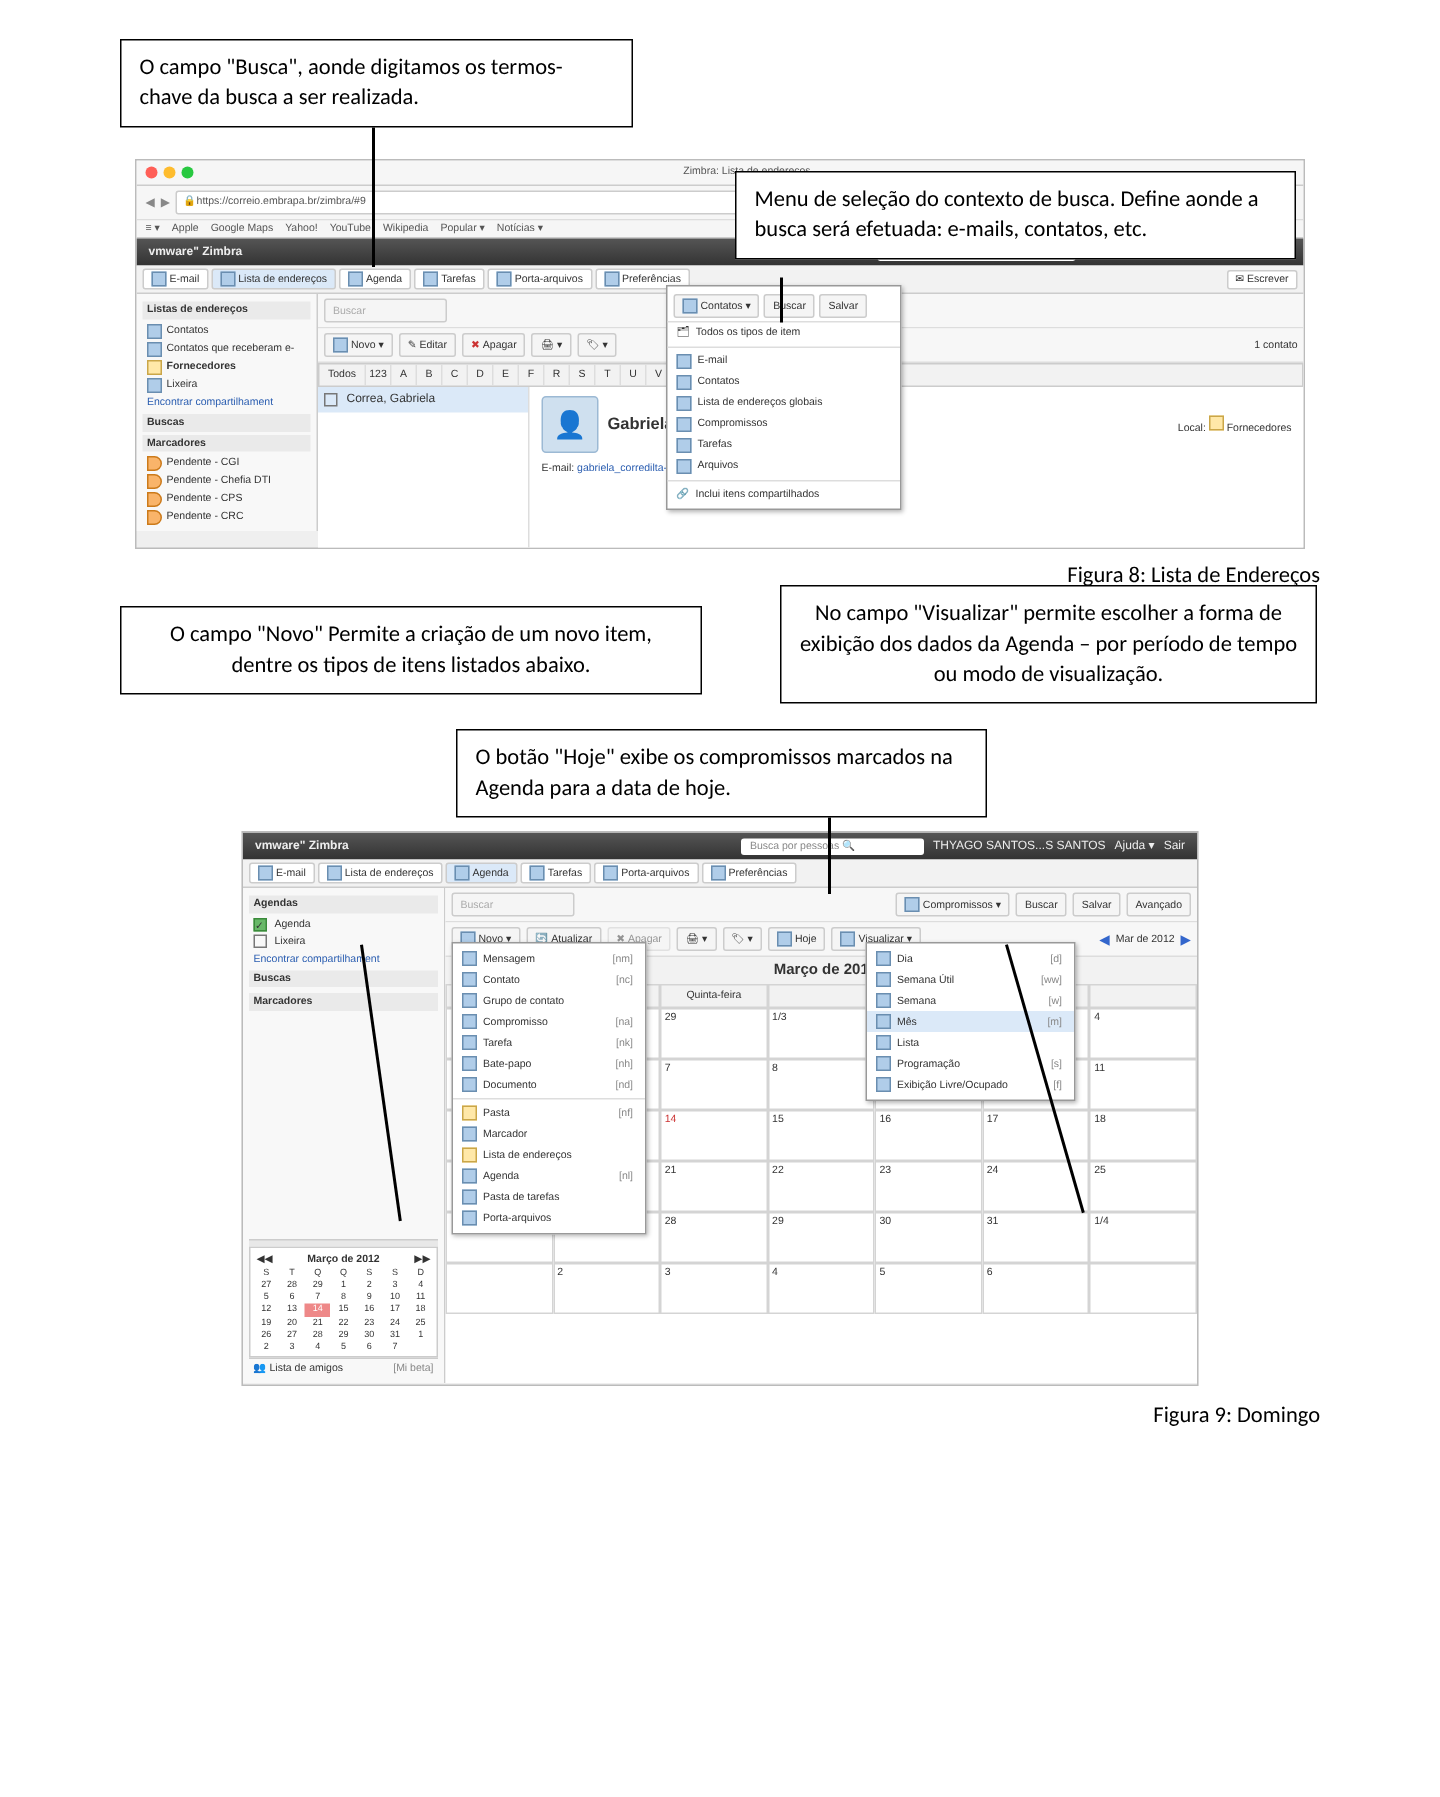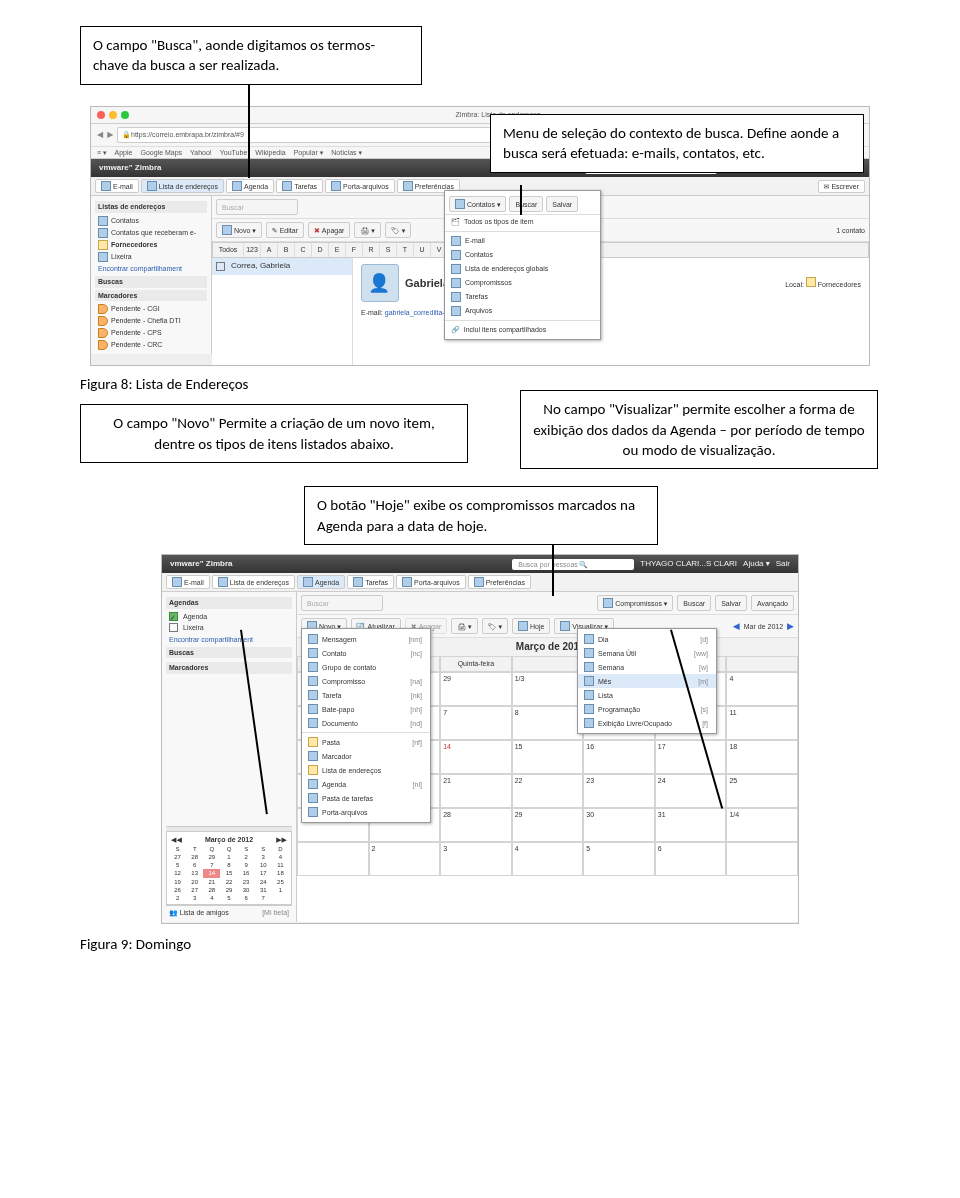--- a/index.html
+++ b/index.html
@@ -1,19 +1,19 @@
 <!DOCTYPE html>
 <html><head>
 <meta charset="utf-8">
 <style>
   body{margin:0;background:#fff;font-family:Calibri,Arial,sans-serif;color:#000;font-size:15px;line-height:1.35;width:960px}
   .page{padding:26px 80px 40px 80px;position:relative}
   .callout{border:1.5px solid #000;padding:8px 12px;background:#fff;position:absolute;z-index:5}
   .fig{display:block;margin:6px auto 0 auto}
-  .fig-caption{text-align:left;margin-top:8px;font-size:15px}
+  .fig-caption{text-align:right;margin-top:8px;font-size:15px}
   h2.sec{font-size:26px;font-weight:bold;color:#355f91;margin:40px 0 8px 0}
   
   .line-v{position:absolute;width:1.5px;background:#000;z-index:4}
   .line-d{position:absolute;width:1.5px;background:#000;z-index:4;transform-origin:top left}
   
   .shot{border:1px solid #bbb;background:#efefef;font-family:Verdana,Arial,sans-serif;font-size:8px;color:#333;position:relative;overflow:hidden}
   .mac-bar{height:16px;background:#f6f6f6;border-bottom:1px solid #ccc;display:flex;align-items:center;padding:0 6px;gap:4px}
   .dot{width:8px;height:8px;border-radius:50%}
   .red{background:#ff5f57}.yel{background:#febc2e}.grn{background:#28c840}
   .url-bar{height:14px;background:#fff;border:1px solid #ccc;border-radius:2px;display:flex;align-items:center;padding:0 4px;font-size:7px;color:#555;flex:1}
@@ -289,21 +289,21 @@
       <span>O botão "Hoje" exibe os compromissos marcados na Agenda para a data de hoje.</span>
     </div>
     <div class="line-v" style="left:472px;top:28px;height:54px"></div>
   </div>
 
   <div class="shot fig" style="width:636px;height:368px;margin-top:40px">
     <div class="vm-bar">
       <span class="bold">vmware" Zimbra</span>
       <div class="row" style="gap:6px">
         <div style="background:#fff;color:#888;padding:1px 6px;border-radius:2px;width:110px;font-size:7px"><span>Busca por pessoas</span> 🔍</div>
-        <span>THYAGO CLARI...S CLARI</span>
+        <span>THYAGO SANTOS...S SANTOS</span>
         <span>Ajuda ▾</span>
         <span>Sair</span>
       </div>
     </div>
     <div class="tabs">
       <div class="tab">
           <span class="ic"></span>
           <span>E-mail</span>
         </div>
       <div class="tab">

